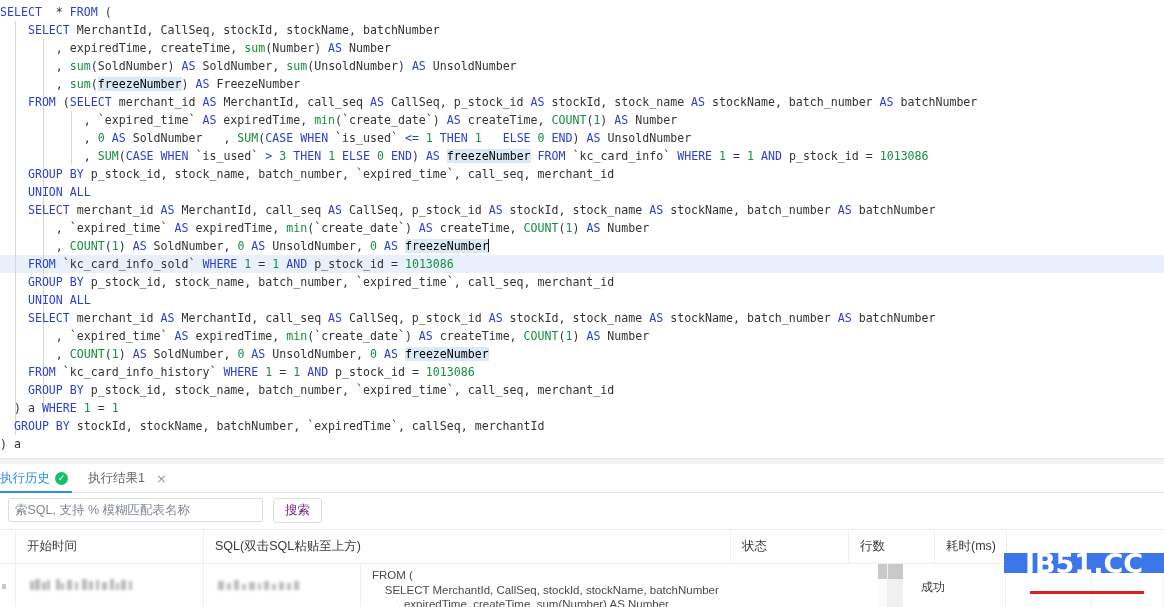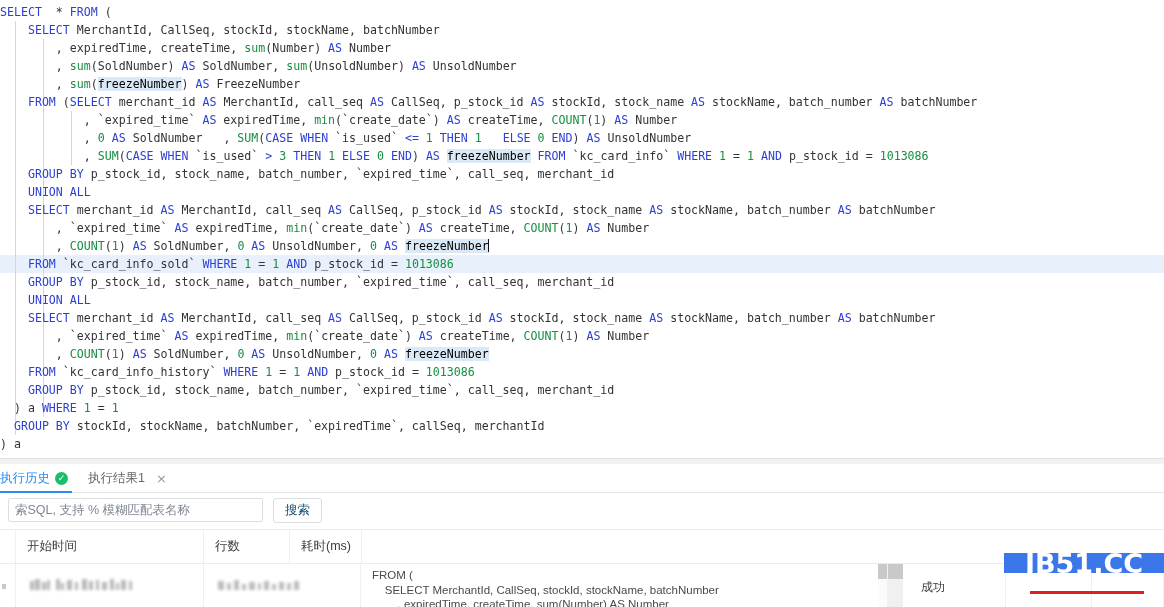--- a/index.html
+++ b/index.html
@@ -117,21 +117,21 @@
     padding: 0 6px;
     box-sizing: border-box;
     outline: none;
     font-family: "Liberation Sans", sans-serif;
   }
   .search-input::placeholder { color: #808695; }
   .search-btn {
     margin-left: 10px;
     height: 25px; padding: 0 11px;
     border: 1px solid #dcdee2; border-radius: 3px;
-    background: #fff; color: #0c4a6e; font-size: 12.5px;
+    background: #fff; color: #701a75; font-size: 12.5px;
     font-family: "Liberation Sans", sans-serif;
     cursor: pointer;
   }
 
   
   .tbl {
     position: absolute; left: 0; top: 70px;
     width: 1164px; height: 79px;
     border-top: 1px solid #ececec;
   }
@@ -249,20 +249,22 @@
 
     <div class="searchrow">
       <input class="search-input" type="text" placeholder="索SQL, 支持 % 模糊匹配表名称" style="">
       <button class="search-btn">搜索</button>
     </div>
 
     <div class="tbl">
       <div class="thead">
         <div class="th c0"></div>
         <div class="th c1">开始时间</div>
+        <div class="th c3">SQL(双击SQL粘贴至上方)</div>
+        <div class="th c4">状态</div>
         <div class="th c5">行数</div>
         <div class="th c6">耗时(ms)</div>
       </div>
 
       <div class="trow">
         <div class="td c0">
           <svg class="row-left-blur" width="10" height="10">
             <rect x="0" y="2" width="4" height="5" fill="#9a9a9a" opacity=".55"></rect>
           </svg>
         </div>

